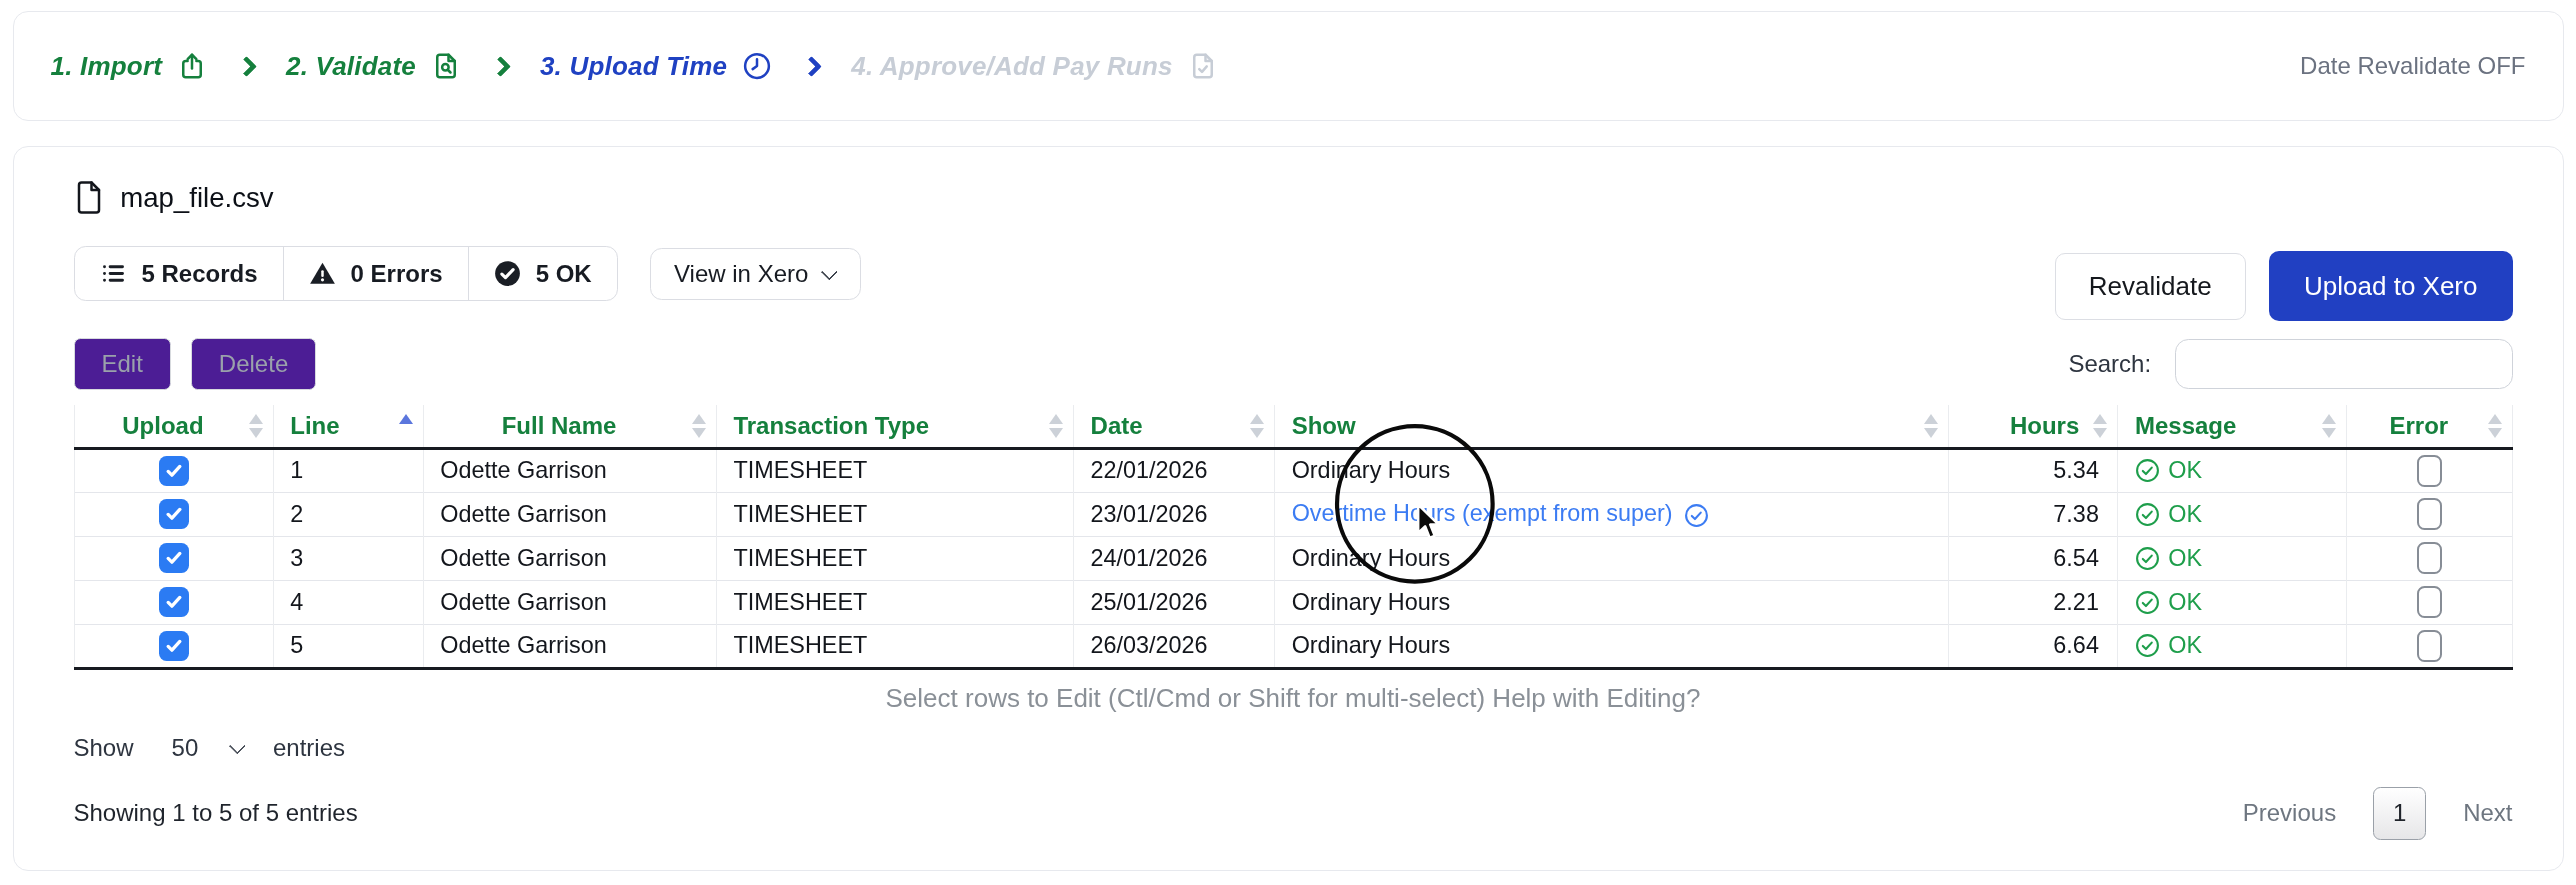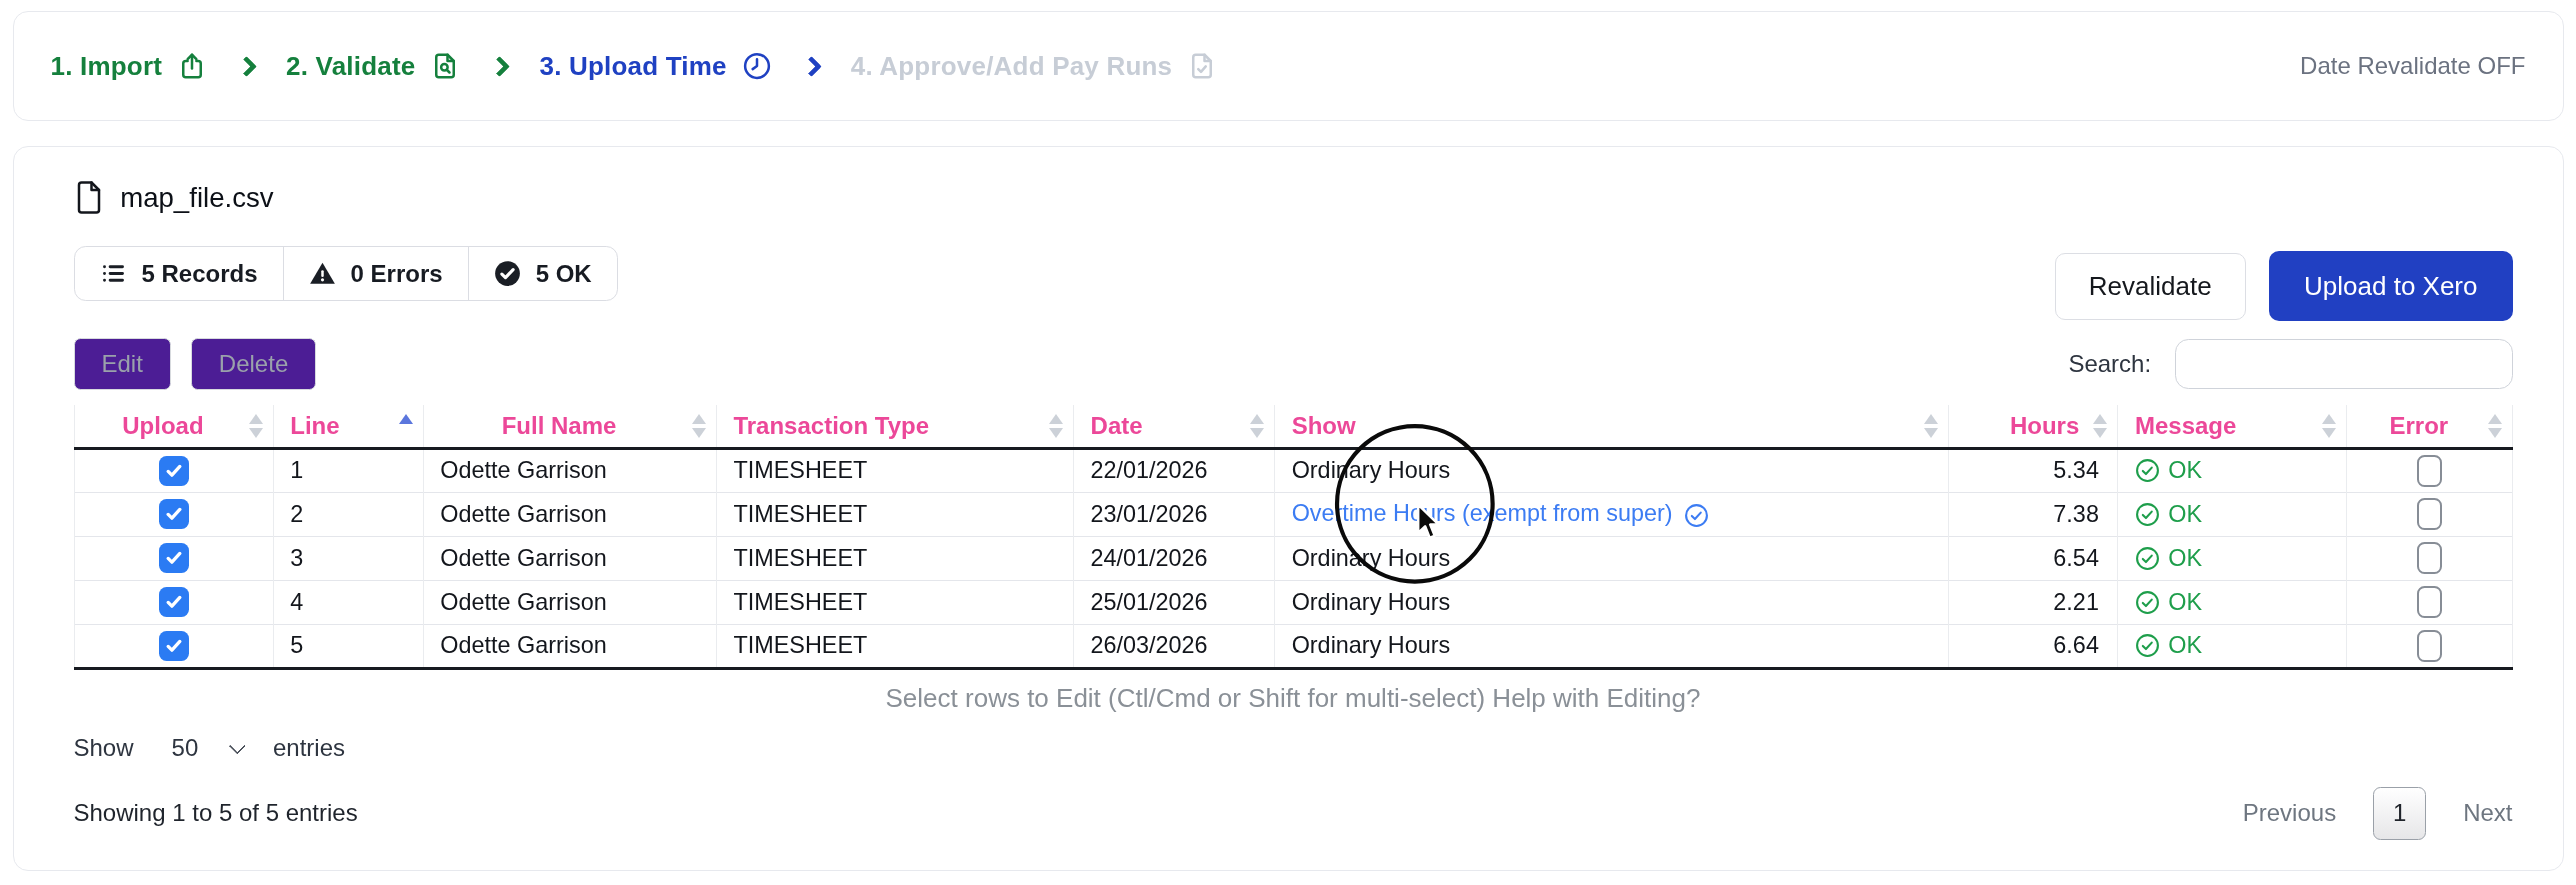--- a/index.html
+++ b/index.html
@@ -5,21 +5,21 @@
   * { margin:0; padding:0; box-sizing:border-box; }
   html,body { width:2576px; height:886px; background:#ffffff;
     font-family:"Liberation Sans","DejaVu Sans",sans-serif; color:#14181f; }
   body { position:relative; overflow:hidden; }
 
   .card { background:#fff; border:1.7px solid #e7e9ee; border-radius:15px; }
 
   
   .top-card { position:absolute; left:12.5px; right:12.5px; top:11px; height:110px;
     display:flex; align-items:center; padding:0 37px; }
-  .steps { display:flex; align-items:center; gap:27px; }
+  .steps { display:flex; align-items:center; gap:27px;font-style:italic; }
   .step { display:flex; align-items:center; gap:15px; font-size:26px; font-weight:700; letter-spacing:0.2px; }
   .step svg { width:30px; height:30px; flex:0 0 auto; }
   .step.done   { color:var(--step-done,#15803d); }
   .step.active { color:var(--step-active,#1f41c2); }
   .step.upcoming { color:var(--step-upcoming,#c7cdd6); font-weight:600; }
   .step-sep { width:15px; height:15px; border-top:5px solid currentColor; border-right:5px solid currentColor;
     transform:rotate(45deg); border-radius:2.5px; margin:0 5px; }
   .sep-done { color:var(--step-done,#15803d); } .sep-active { color:var(--step-active,#1f41c2); }
   .date-validation { margin-left:auto; font-size:24px; color:#6b7280; }
 
@@ -55,21 +55,21 @@
   .search-input { width:338px; height:50px; border:1.7px solid #cfd3da; border-radius:13.4px;
     font-size:23.4px; padding:0 15px; outline:none; background:#fff; }
 
   
   .grid-table { width:100%; margin-top:15px; border-collapse:collapse; table-layout:fixed; }
   .grid-table th, .grid-table td { border-left:1.7px solid #eaecef; }
   .grid-table th:last-child, .grid-table td:last-child { border-right:1.7px solid #eaecef; }
   .grid-table thead tr { border-bottom:3.3px solid #171a20; }
   .grid-table tbody tr { border-bottom:1.7px solid #e4e6eb; background:#fff; }
   .grid-table tbody tr:last-child { border-bottom:3.3px solid #171a20; }
-  .grid-table th { height:43px; font-size:24px; font-weight:700; color:#ec4899; text-align:left;
+  .grid-table th { height:43px; font-size:24px; font-weight:700; color:#15803d; text-align:left;
     padding:0 38px 0 16.7px; position:relative; cursor:pointer; }
   .grid-table td { height:44px; font-size:23.4px; color:#13161c; padding:0 16.7px; }
   th.c-center, td.c-center { text-align:center; }
   th.c-right, td.c-right { text-align:right; }
   td.c-right { padding-right:18.4px; }
   .sort { position:absolute; right:10px; top:50%; transform:translateY(-50%);
     display:flex; flex-direction:column; gap:4.2px; }
   .tri-up { width:0; height:0; border-left:7.5px solid transparent; border-right:7.5px solid transparent;
     border-bottom:10px solid #ccd1d8; }
   .tri-down { width:0; height:0; border-left:7.5px solid transparent; border-right:7.5px solid transparent;
@@ -178,20 +178,24 @@
           <span>0 Errors</span>
         </div>
         <div class="badge">
           <svg viewBox="0 0 24 24">
             <circle cx="12" cy="12" r="11" fill="#1a1e25"></circle>
             <path d="M7 12.5l3.2 3.2L17 8.5" fill="none" stroke="#fff" stroke-width="2.8" stroke-linecap="round" stroke-linejoin="round"></path>
           </svg>
           <span>5 OK</span>
         </div>
       </div>
+      <div class="view-xero">
+        <span>View in Xero</span>
+        <span class="caret-down"></span>
+      </div>
     </div>
 
     <div class="head-actions">
       <button class="btn btn-revalidate">Revalidate</button>
       <button class="btn btn-upload">Upload to Xero</button>
     </div>
   </div>
 
   <div class="toolbar">
     <button class="btn btn-muted">Edit</button>

